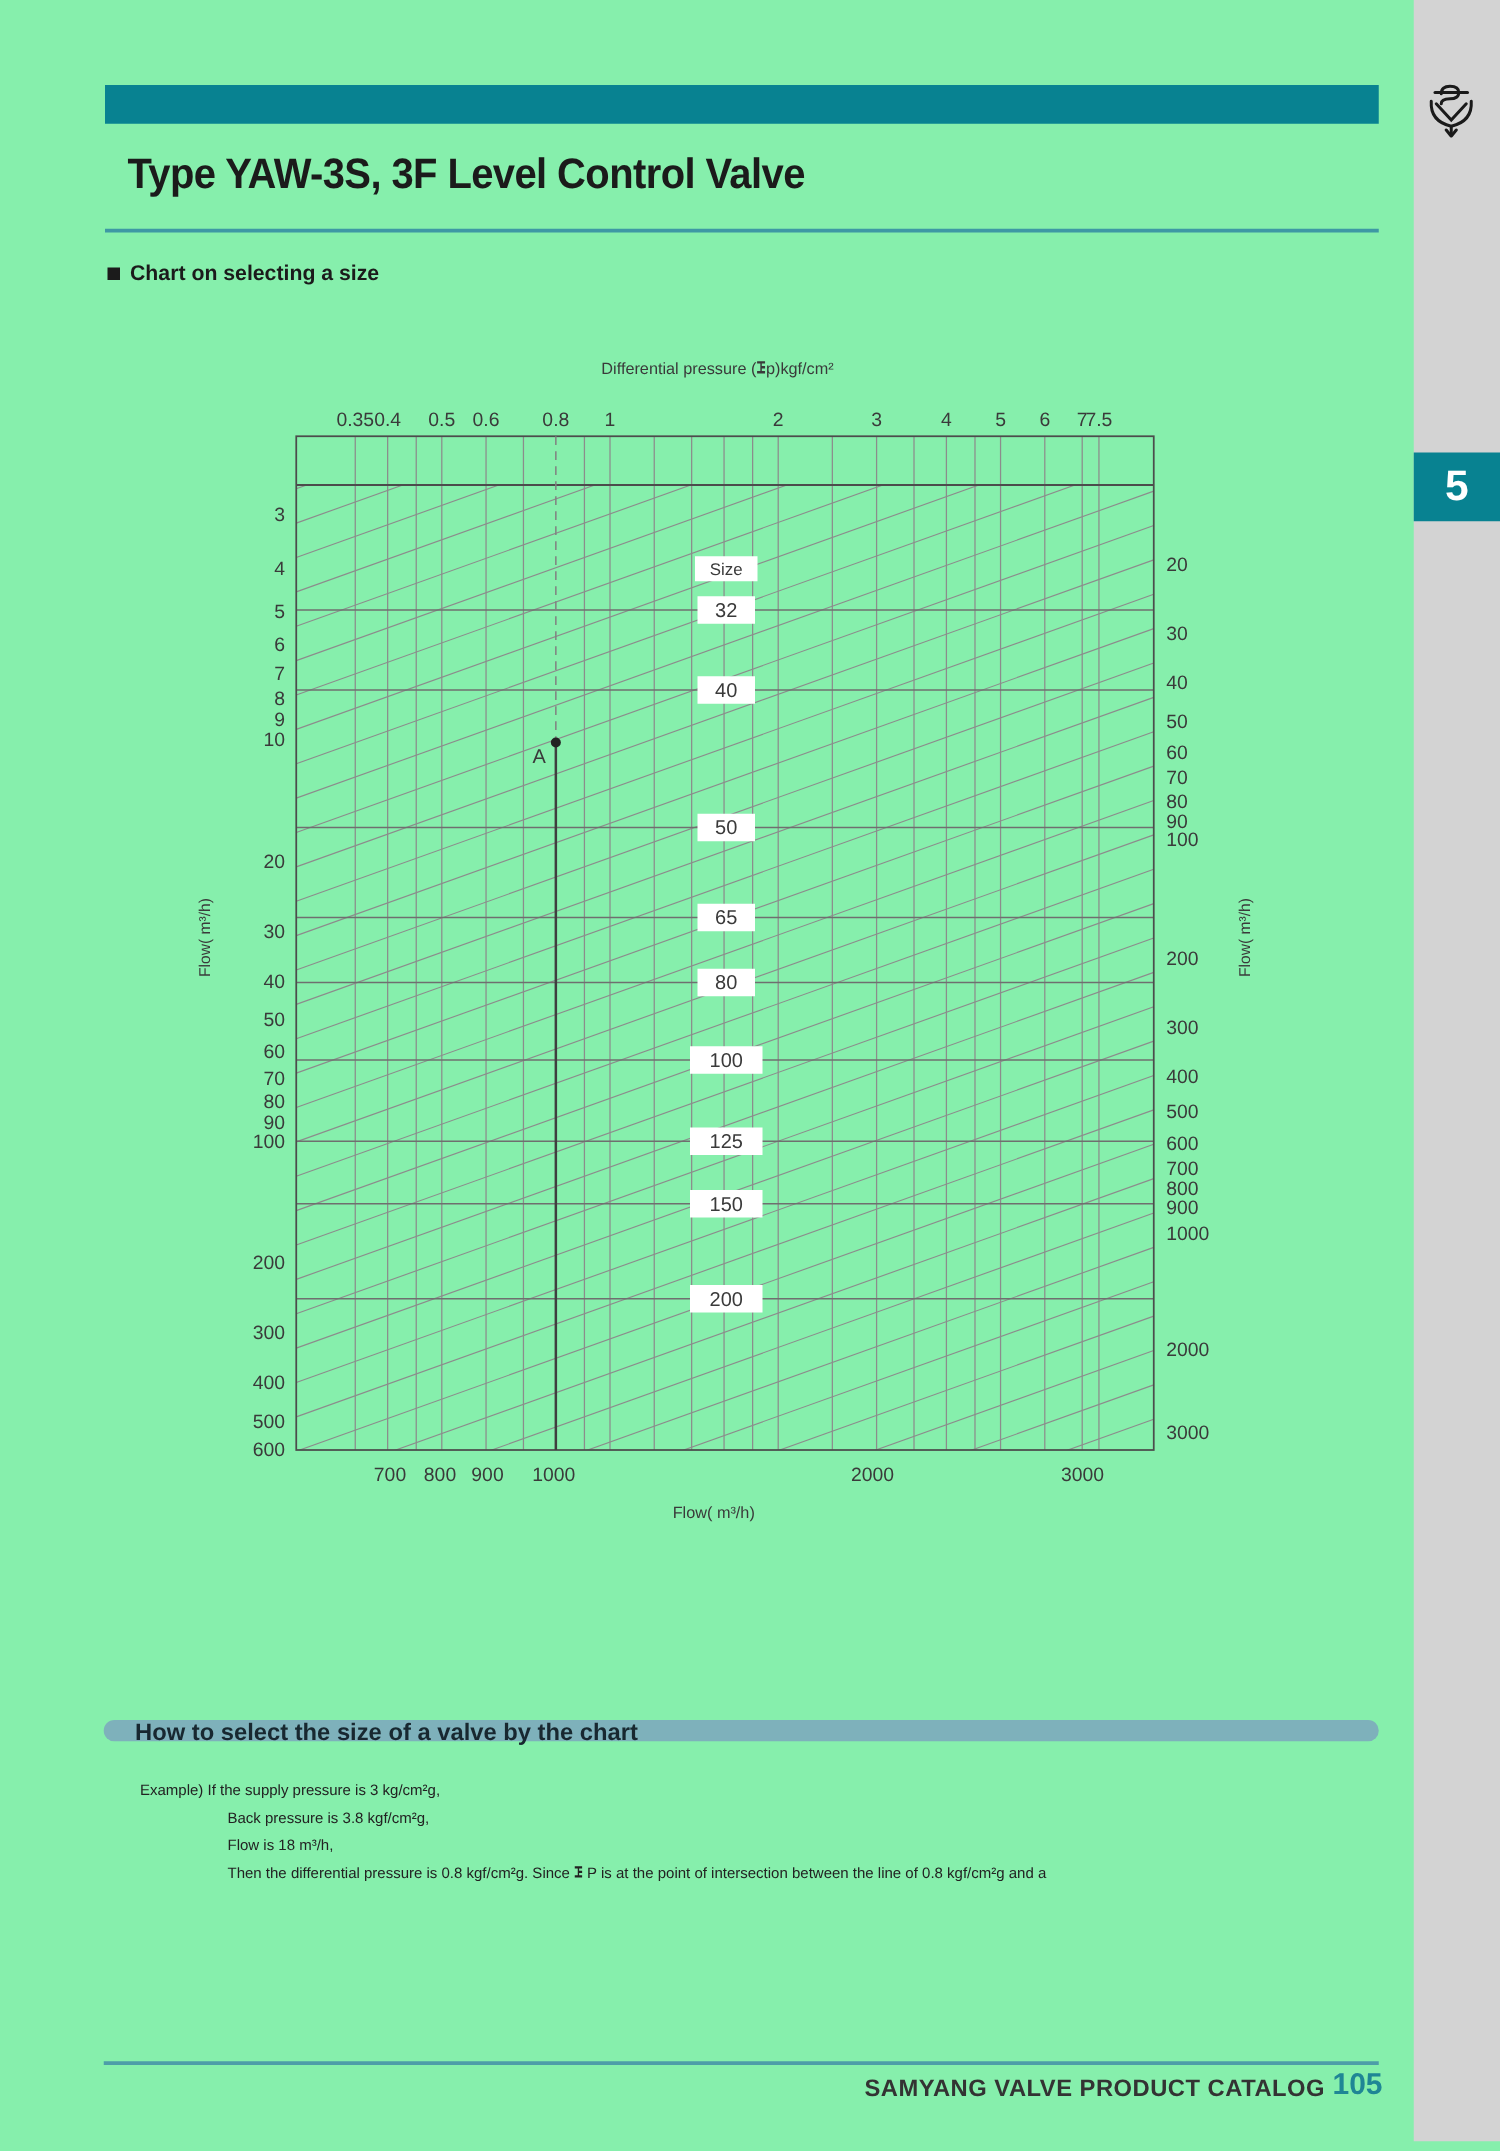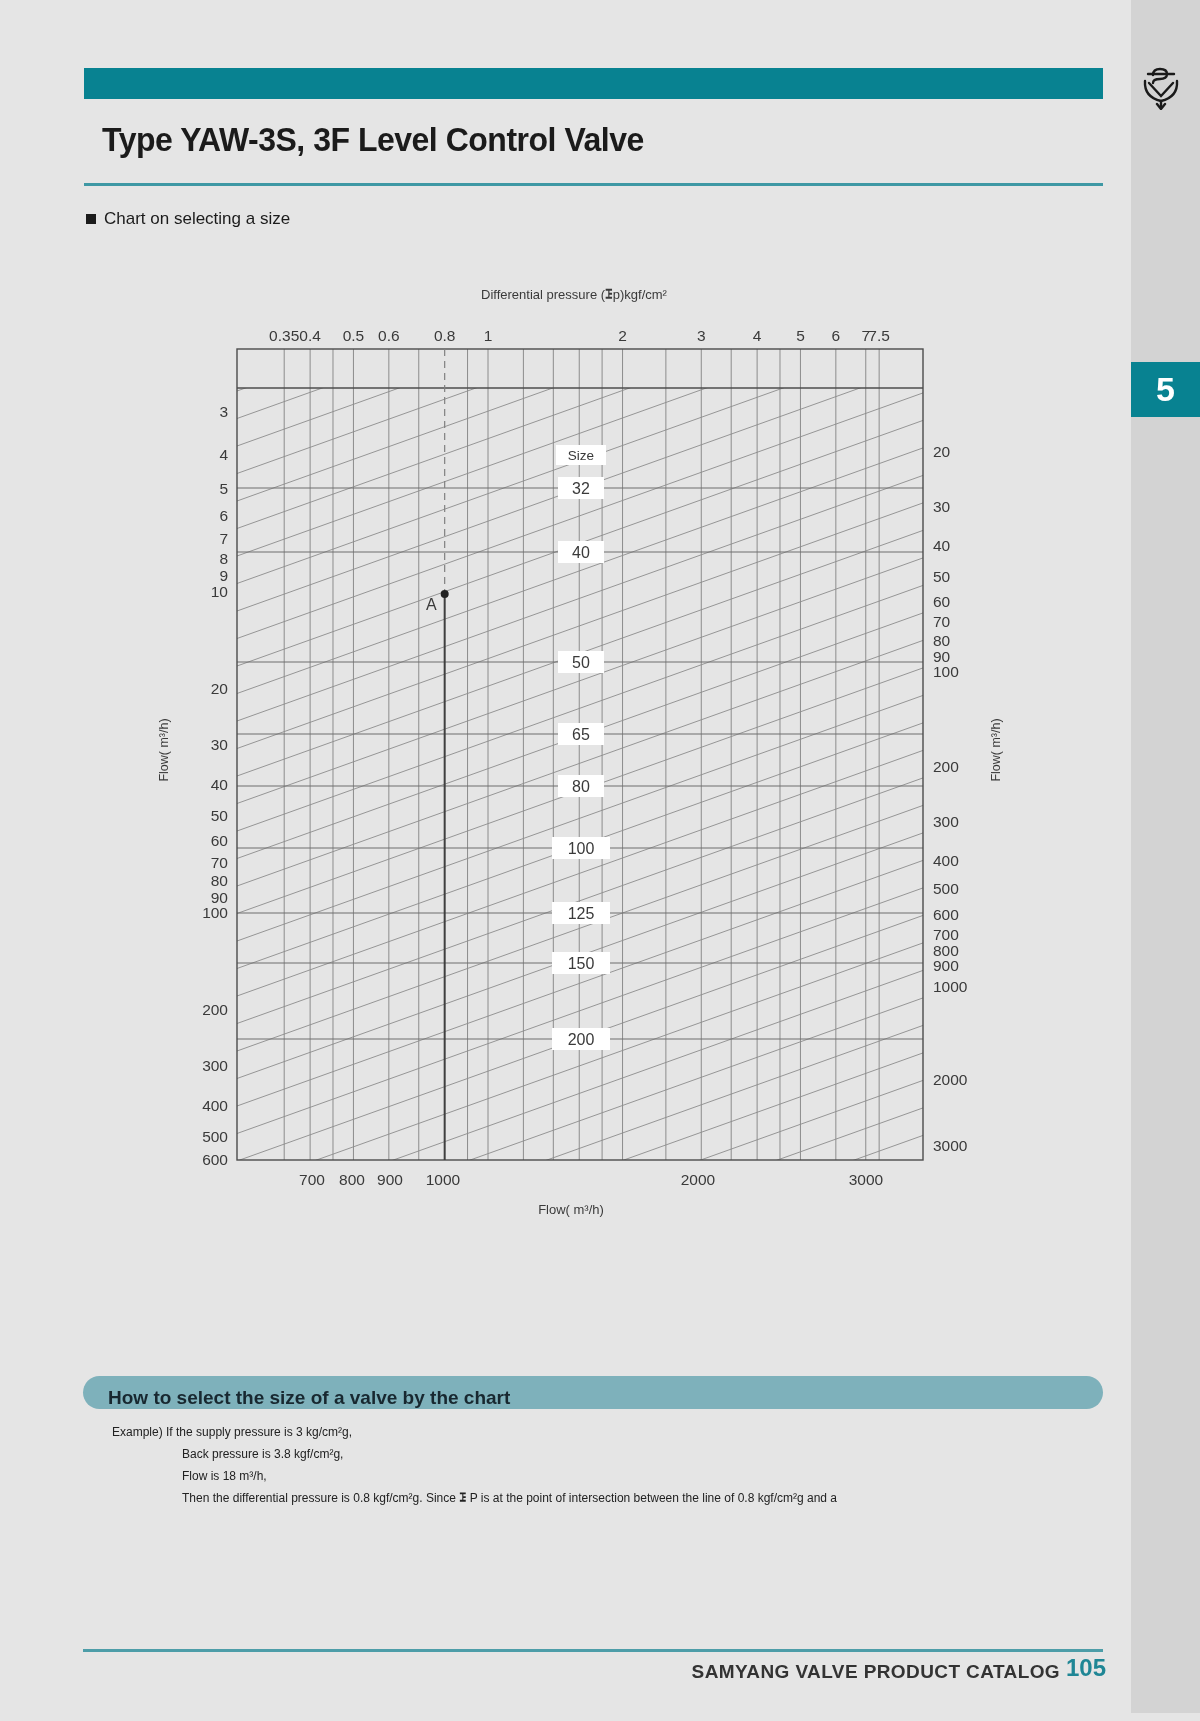--- a/index.html
+++ b/index.html
@@ -1,35 +1,35 @@
 <!DOCTYPE html>
 <html><head>
 <meta charset="utf-8">
 <style>
   html,body{margin:0;padding:0;background:#fff;}
-  #page{position:relative;width:1200px;height:1721px;background:#e5e5e5;overflow:hidden;
+  #page{position:relative;width:1200px;height:1721px;background:#86efac;overflow:hidden;
         font-family:"Liberation Sans","DejaVu Sans",sans-serif;color:#1b1b1b;}
   
   #top-bar{position:absolute;left:84px;top:68px;width:1019px;height:31px;}
   #page-title{position:absolute;left:102px;top:120px;font-size:34px;font-weight:bold;
               letter-spacing:-0.5px;transform:scaleX(0.94);transform-origin:left center;white-space:nowrap;}
   #title-rule{position:absolute;left:84px;top:183px;width:1019px;height:3px;}
-  #section-heading{position:absolute;left:86px;top:209px;font-size:17px;font-weight:normal;
+  #section-heading{position:absolute;left:86px;top:209px;font-size:17px;font-weight:bold;
                    display:flex;align-items:center;gap:8px;}
   #section-heading .sq{width:10px;height:10px;background:#1b1b1b;display:inline-block;}
   
   #sidebar{position:absolute;left:1131px;top:0;width:69px;height:1713px;}
   #side-tab{position:absolute;left:1131px;top:362px;width:69px;height:55px;display:flex;
             align-items:center;justify-content:center;color:#fff;font-size:34px;font-weight:bold;}
   #logo{position:absolute;left:1140px;top:66px;width:42px;height:44px;}
   
   #chart-svg{position:absolute;left:0;top:0;}
   
-  #howto-bar{position:absolute;left:83px;top:1376px;width:1020px;height:33px;border-radius:17px;
-             display:flex;align-items:flex-end;}
+  #howto-bar{position:absolute;left:83px;top:1376px;width:1020px;height:17px;border-radius:17px;
+             display:flex;align-items:flex-start;}
   #howto-bar span{margin-left:25px;font-size:19px;font-weight:bold;color:#182830;}
   #example-block{position:absolute;left:112px;top:1421px;font-size:12px;line-height:22px;color:#222;}
   #example-block .cont{padding-left:70px;}
   
   #footer-line{position:absolute;left:83px;top:1649px;width:1020px;height:3px;}
   #footer-text{position:absolute;left:0;top:1661px;width:1060px;text-align:right;
                font-size:19px;font-weight:bold;color:#333;letter-spacing:0.4px;}
   #page-number{position:absolute;left:1066px;top:1654px;font-size:24px;font-weight:bold;}
 </style>
 </head>

